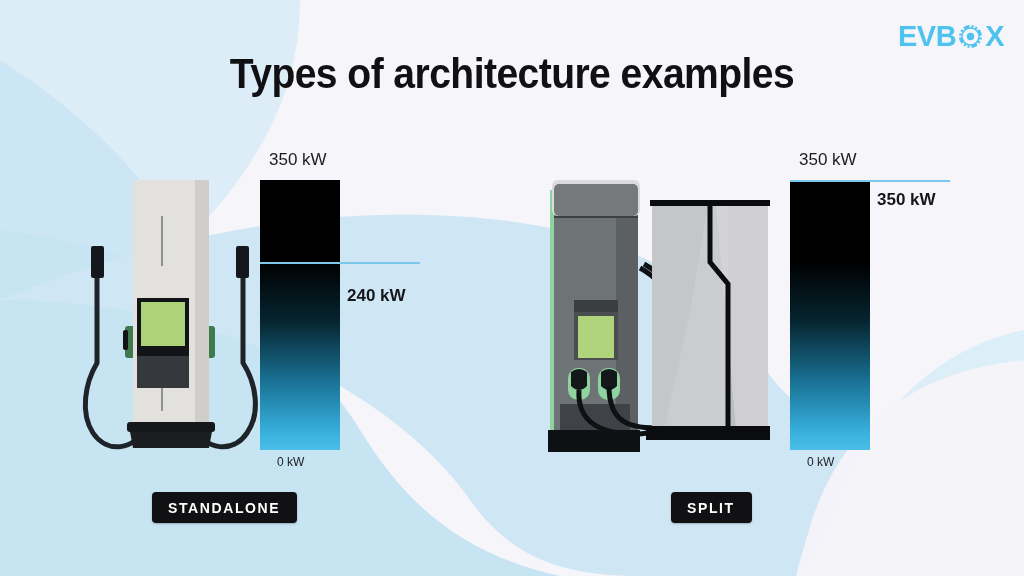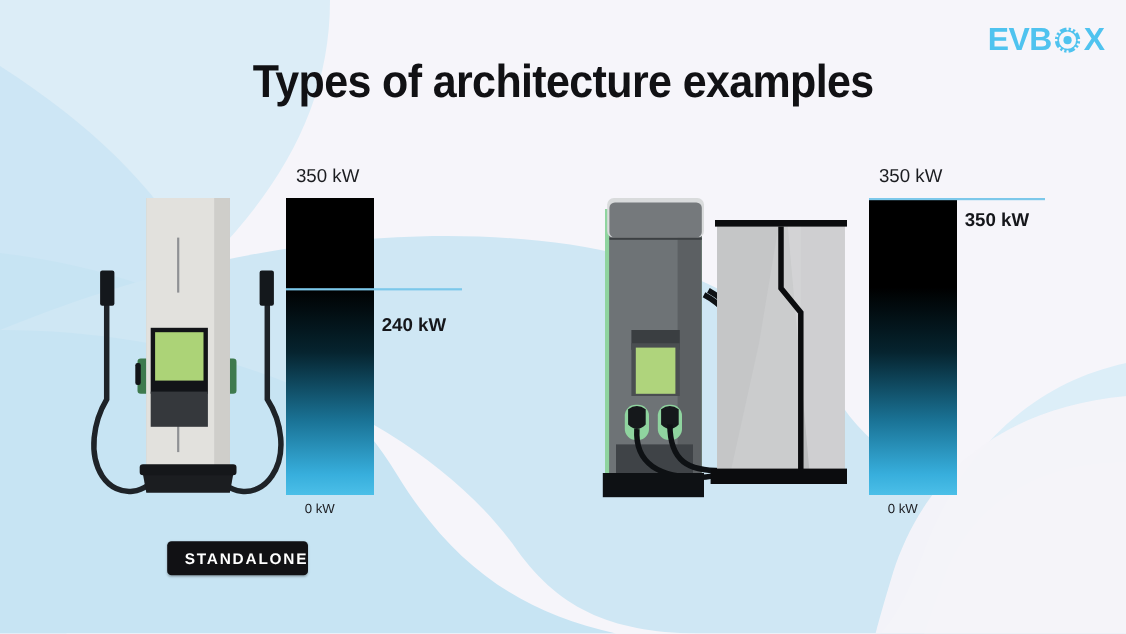--- a/index.html
+++ b/index.html
@@ -51,21 +51,21 @@
     position:absolute;
     font-size:17px;font-weight:bold;color:#15161A;white-space:nowrap;
   }
 
   
   .badge{
     position:absolute;
     background:#111114;color:#ffffff;
     border-radius:4px;
     font-size:14px;font-weight:bold;letter-spacing:1.6px;
-    padding:8px 0 7px 16px;
+    padding:8px 17px 7px 16px;
     text-align:center;white-space:nowrap;
     box-shadow:0 1px 2px rgba(0,0,0,.25);
   }
 
   
   .illus{position:absolute;}
 </style>
 </head>
 <body>
 
@@ -202,14 +202,15 @@
   </div>
 
   <div class="bar-wrap" style="left:785px;top:150px;">
     <div class="bar-top-label" style="left:14px;top:0px;">350 kW</div>
     <div class="bar" style="left:5px;top:30px;"></div>
     <div class="level-line" style="left:5px;top:30px;width:160px;"></div>
     <div class="level-label" style="left:92px;top:40px;">350 kW</div>
     <div class="bar-bottom-label" style="left:22px;top:305px;">0 kW</div>
   </div>
 
+  <div class="badge" style="left:671px;top:492px;">SPLIT</div>
 
 </div>
 
 </body></html>

